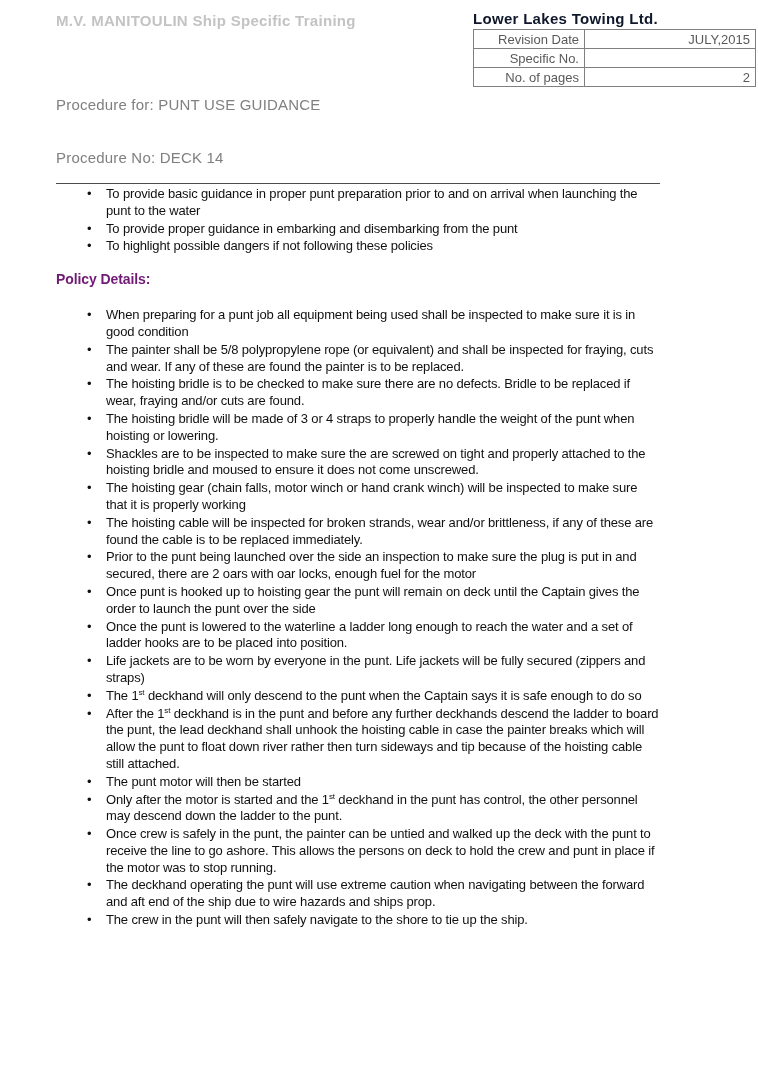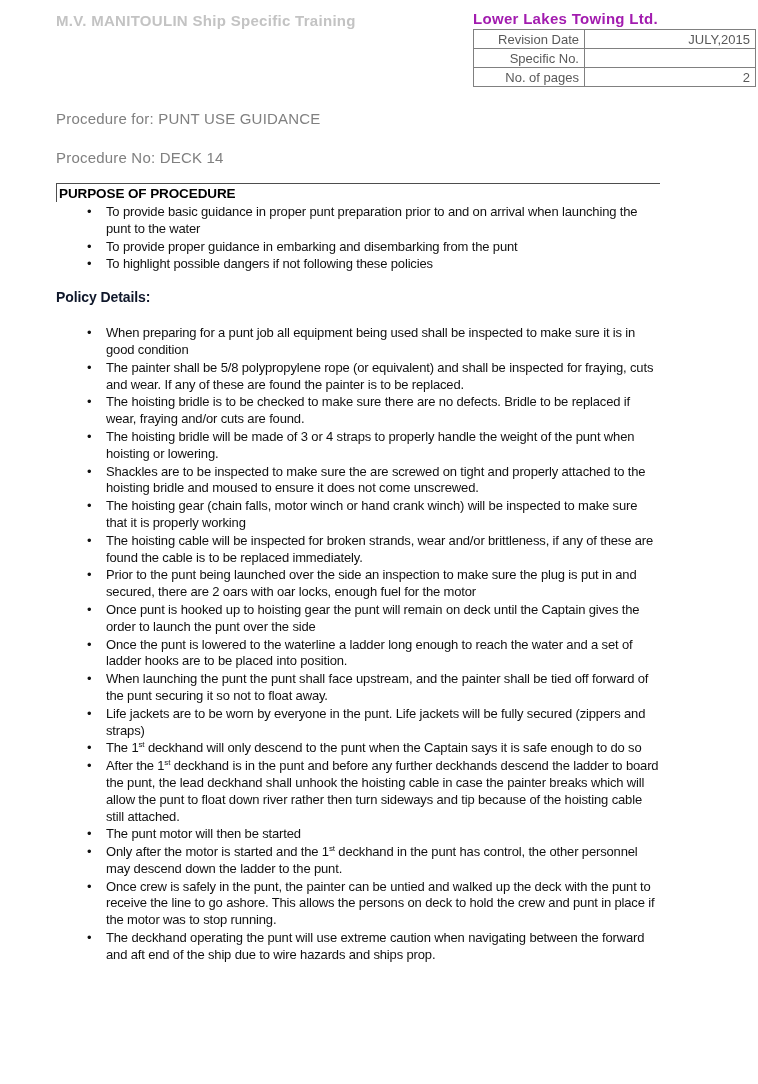--- a/index.html
+++ b/index.html
@@ -25,21 +25,21 @@
   }
   .header-left {
     color:#c3c3c3;
     font-weight:bold;
     font-size:15px;
     letter-spacing:0.3px;
     padding-top:2px;
   }
   .header-right { width:284px; }
   .company-name {
-    color:#a21caf;
+    color:#0f172a;
     font-weight:bold;
     font-size:15px;
     letter-spacing:0.3px;
     margin-bottom:2px;
   }
   .rev-table {
     border-collapse:collapse;
     width:283px;
     font-size:13px;
     color:#595959;
@@ -57,21 +57,21 @@
   .rev-label { width:100px; }
 
   
   .proc-for, .proc-no {
     position:absolute;
     left:30px;
     color:#808080;
     font-size:15px;
     letter-spacing:0.2px;
   }
-  .proc-for { top:110px; }
+  .proc-for { top:96px; }
   .proc-no  { top:149px; }
 
   
   .content {
     position:absolute;
     top:183px;
     left:30px;
     width:604px;
     color:#111111;
   }
@@ -103,21 +103,21 @@
     content:"\2022";
     position:absolute;
     left:31px;
     top:0;
     font-size:13px;
   }
   .policy-heading {
     margin:16px 0 20px 0;
     font-size:14px;
     font-weight:bold;
-    color:#0f172a;
+    color:#701a75;
     letter-spacing:-0.1px;
   }
   sup { font-size:0.62em; line-height:0; vertical-align:super; }
 
   
   .footer {
     position:absolute;
     top:1031px;
     left:30px;
     width:604px;
@@ -158,21 +158,20 @@
     </div>
   </div>
 
   <div class="proc-for">Procedure for: PUNT USE GUIDANCE</div>
 
   <div class="proc-no">Procedure No: DECK 14</div>
 
   <div class="content">
 
     <div class="purpose-section">
-      <h2 class="purpose-heading">PURPOSE OF PROCEDURE</h2>
       <ul class="bullet-list">
 
           <li class="bullet-item">To provide basic guidance in proper punt preparation prior to and on arrival when launching the punt to the water</li>
 
           <li class="bullet-item">To provide proper guidance in embarking and disembarking from the punt</li>
 
           <li class="bullet-item">To highlight possible dangers if not following these policies</li>
         </ul>
     </div>
 
@@ -193,21 +192,20 @@
         <li class="bullet-item">The hoisting gear (chain falls, motor winch or hand crank winch) will be inspected to make sure that it is properly working</li>
 
         <li class="bullet-item">The hoisting cable will be inspected for broken strands, wear and/or brittleness, if any of these are found the cable is to be replaced immediately.</li>
 
         <li class="bullet-item">Prior to the punt being launched over the side an inspection to make sure the plug is put in and secured, there are 2 oars with oar locks, enough fuel for the motor</li>
 
         <li class="bullet-item">Once punt is hooked up to hoisting gear the punt will remain on deck until the Captain gives the order to launch the punt over the side</li>
 
         <li class="bullet-item">Once the punt is lowered to the waterline a ladder long enough to reach the water and a set of ladder hooks are to be placed into position.</li>
 
-        <li class="bullet-item">When launching the punt the punt shall face upstream, and the painter shall be tied off forward of the punt securing it so not to float away.</li>
 
         <li class="bullet-item">Life jackets are to be worn by everyone in the punt. Life jackets will be fully secured (zippers and straps)</li>
 
         <li class="bullet-item">The 1<sup>st</sup> deckhand will only descend to the punt when the Captain says it is safe enough to do so</li>
 
         <li class="bullet-item">After the 1<sup>st</sup> deckhand is in the punt and before any further deckhands descend the ladder to board the punt, the lead deckhand shall unhook the hoisting cable in case the painter breaks which will allow the punt to float down river rather then turn sideways and tip because of the hoisting cable still attached.</li>
 
         <li class="bullet-item">The punt motor will then be started</li>
 
         <li class="bullet-item">Only after the motor is started and the 1<sup>st</sup> deckhand in the punt has control, the other personnel may descend down the ladder to the punt.</li>

